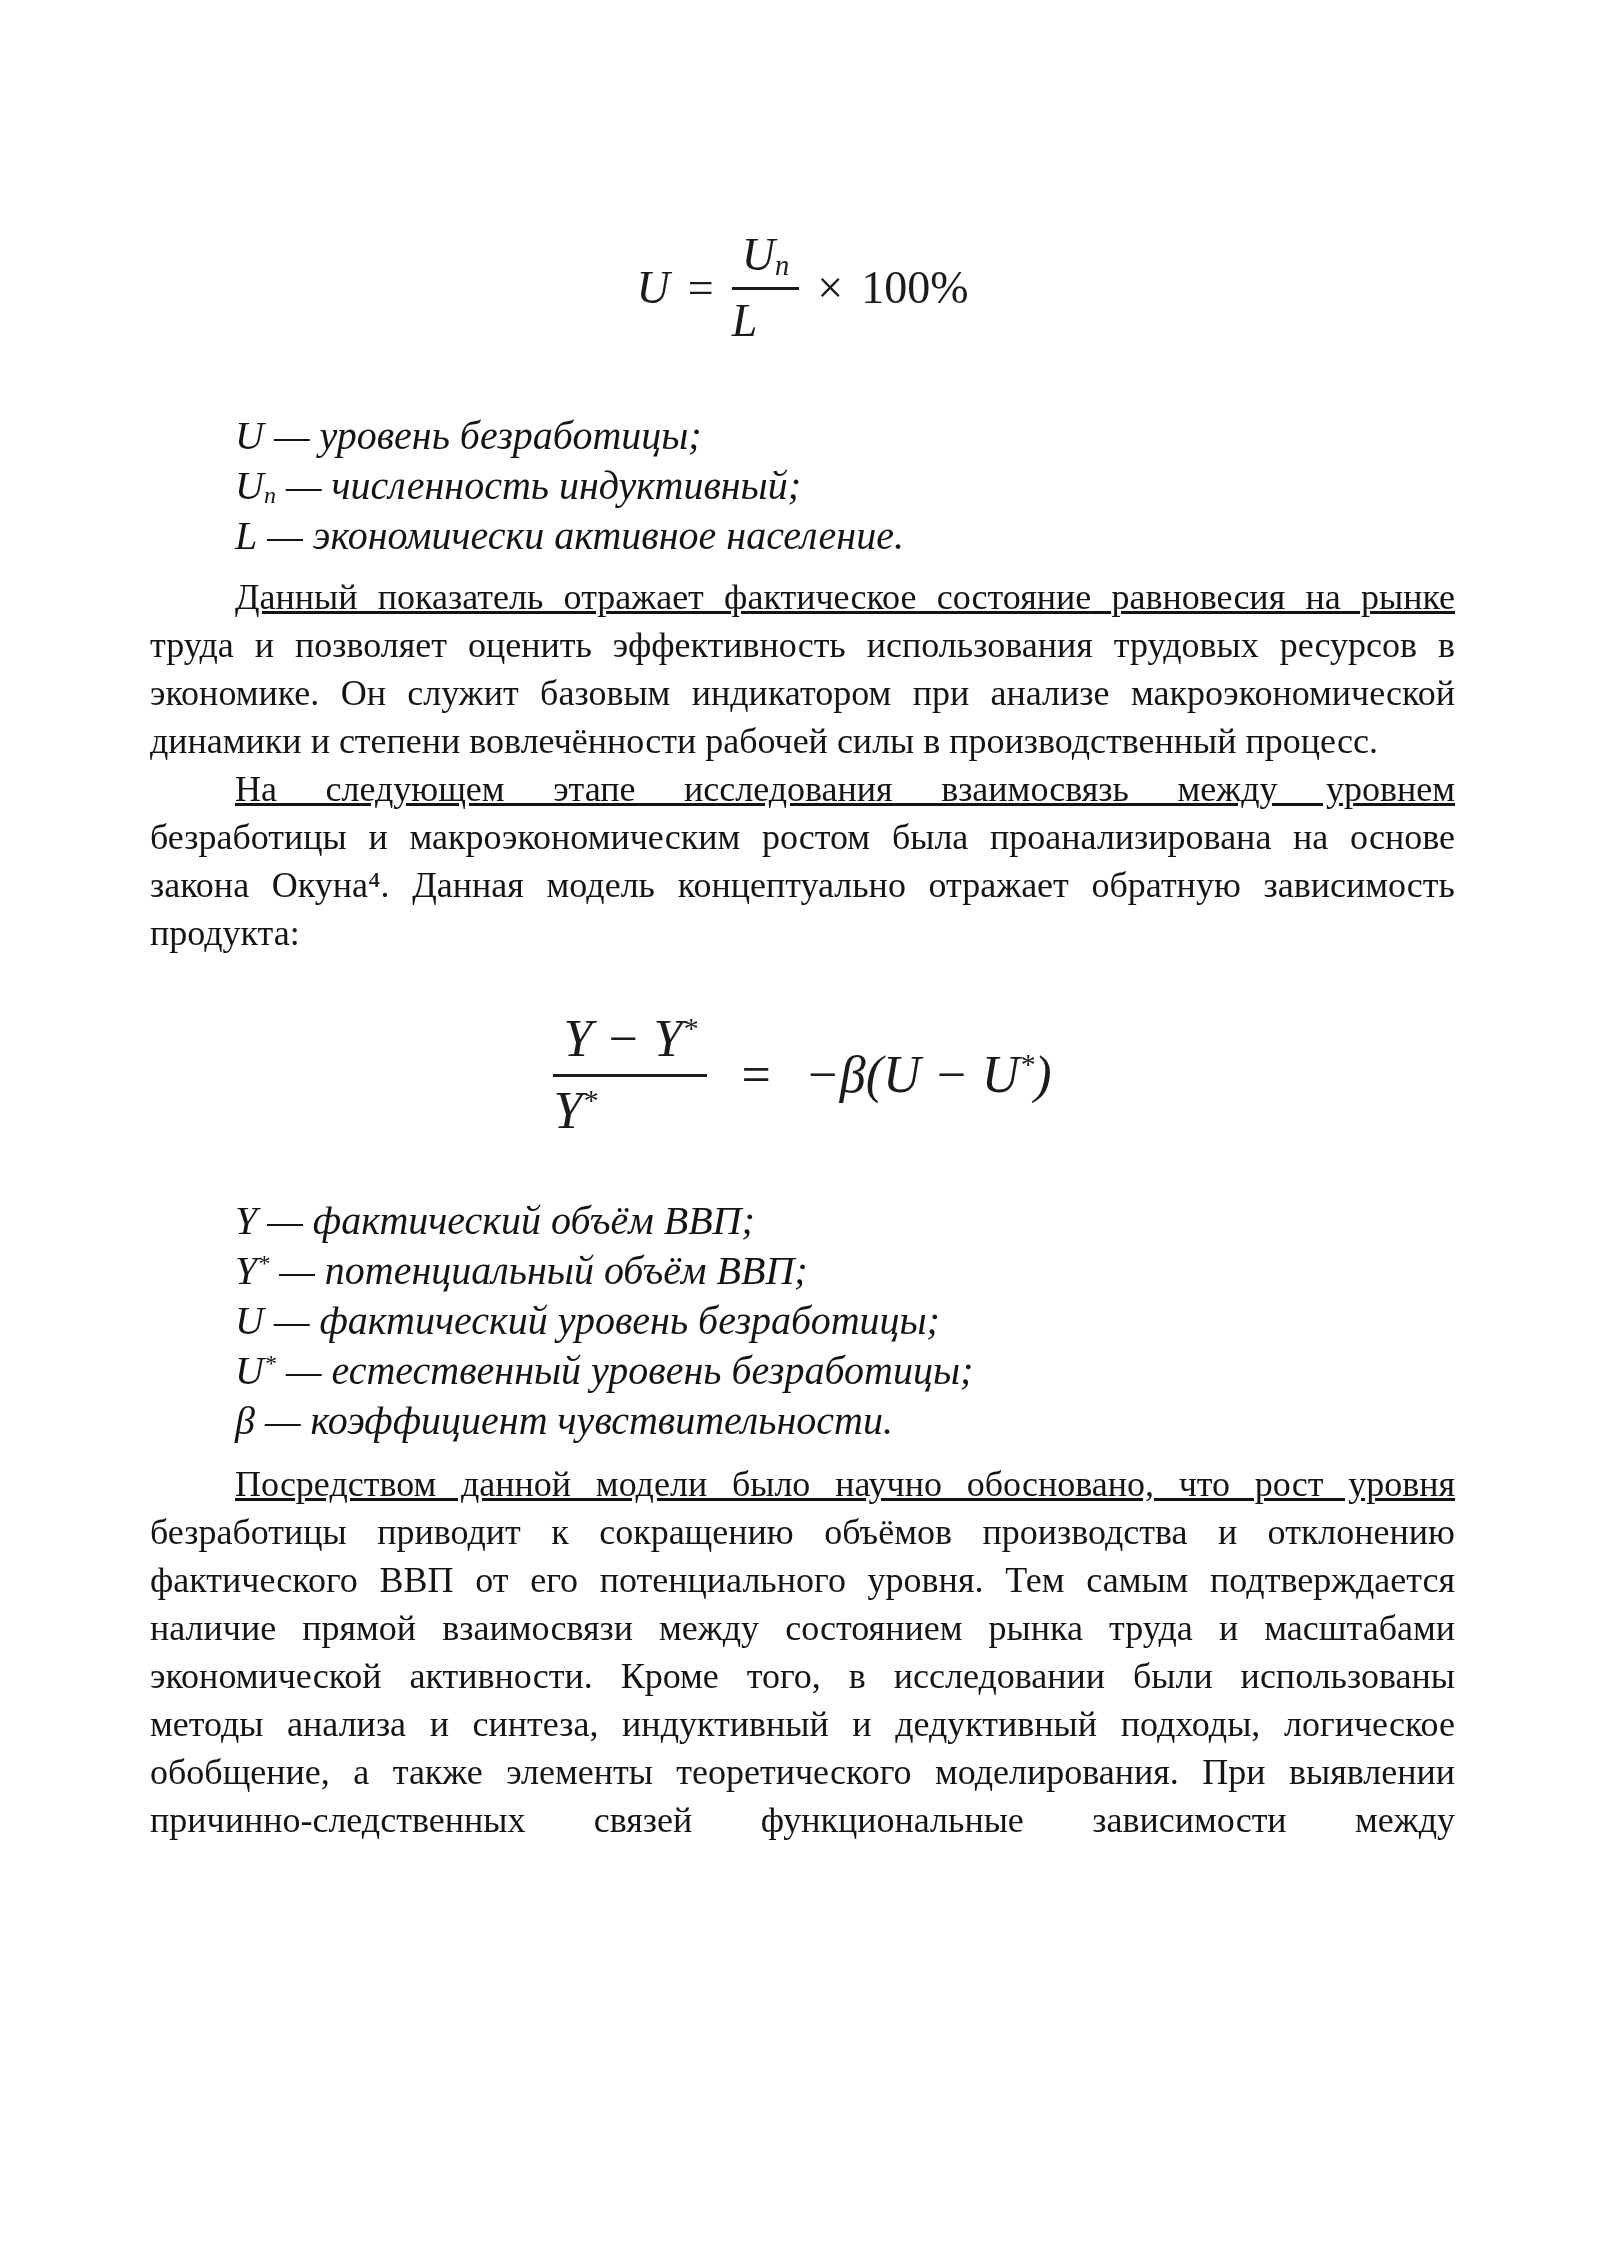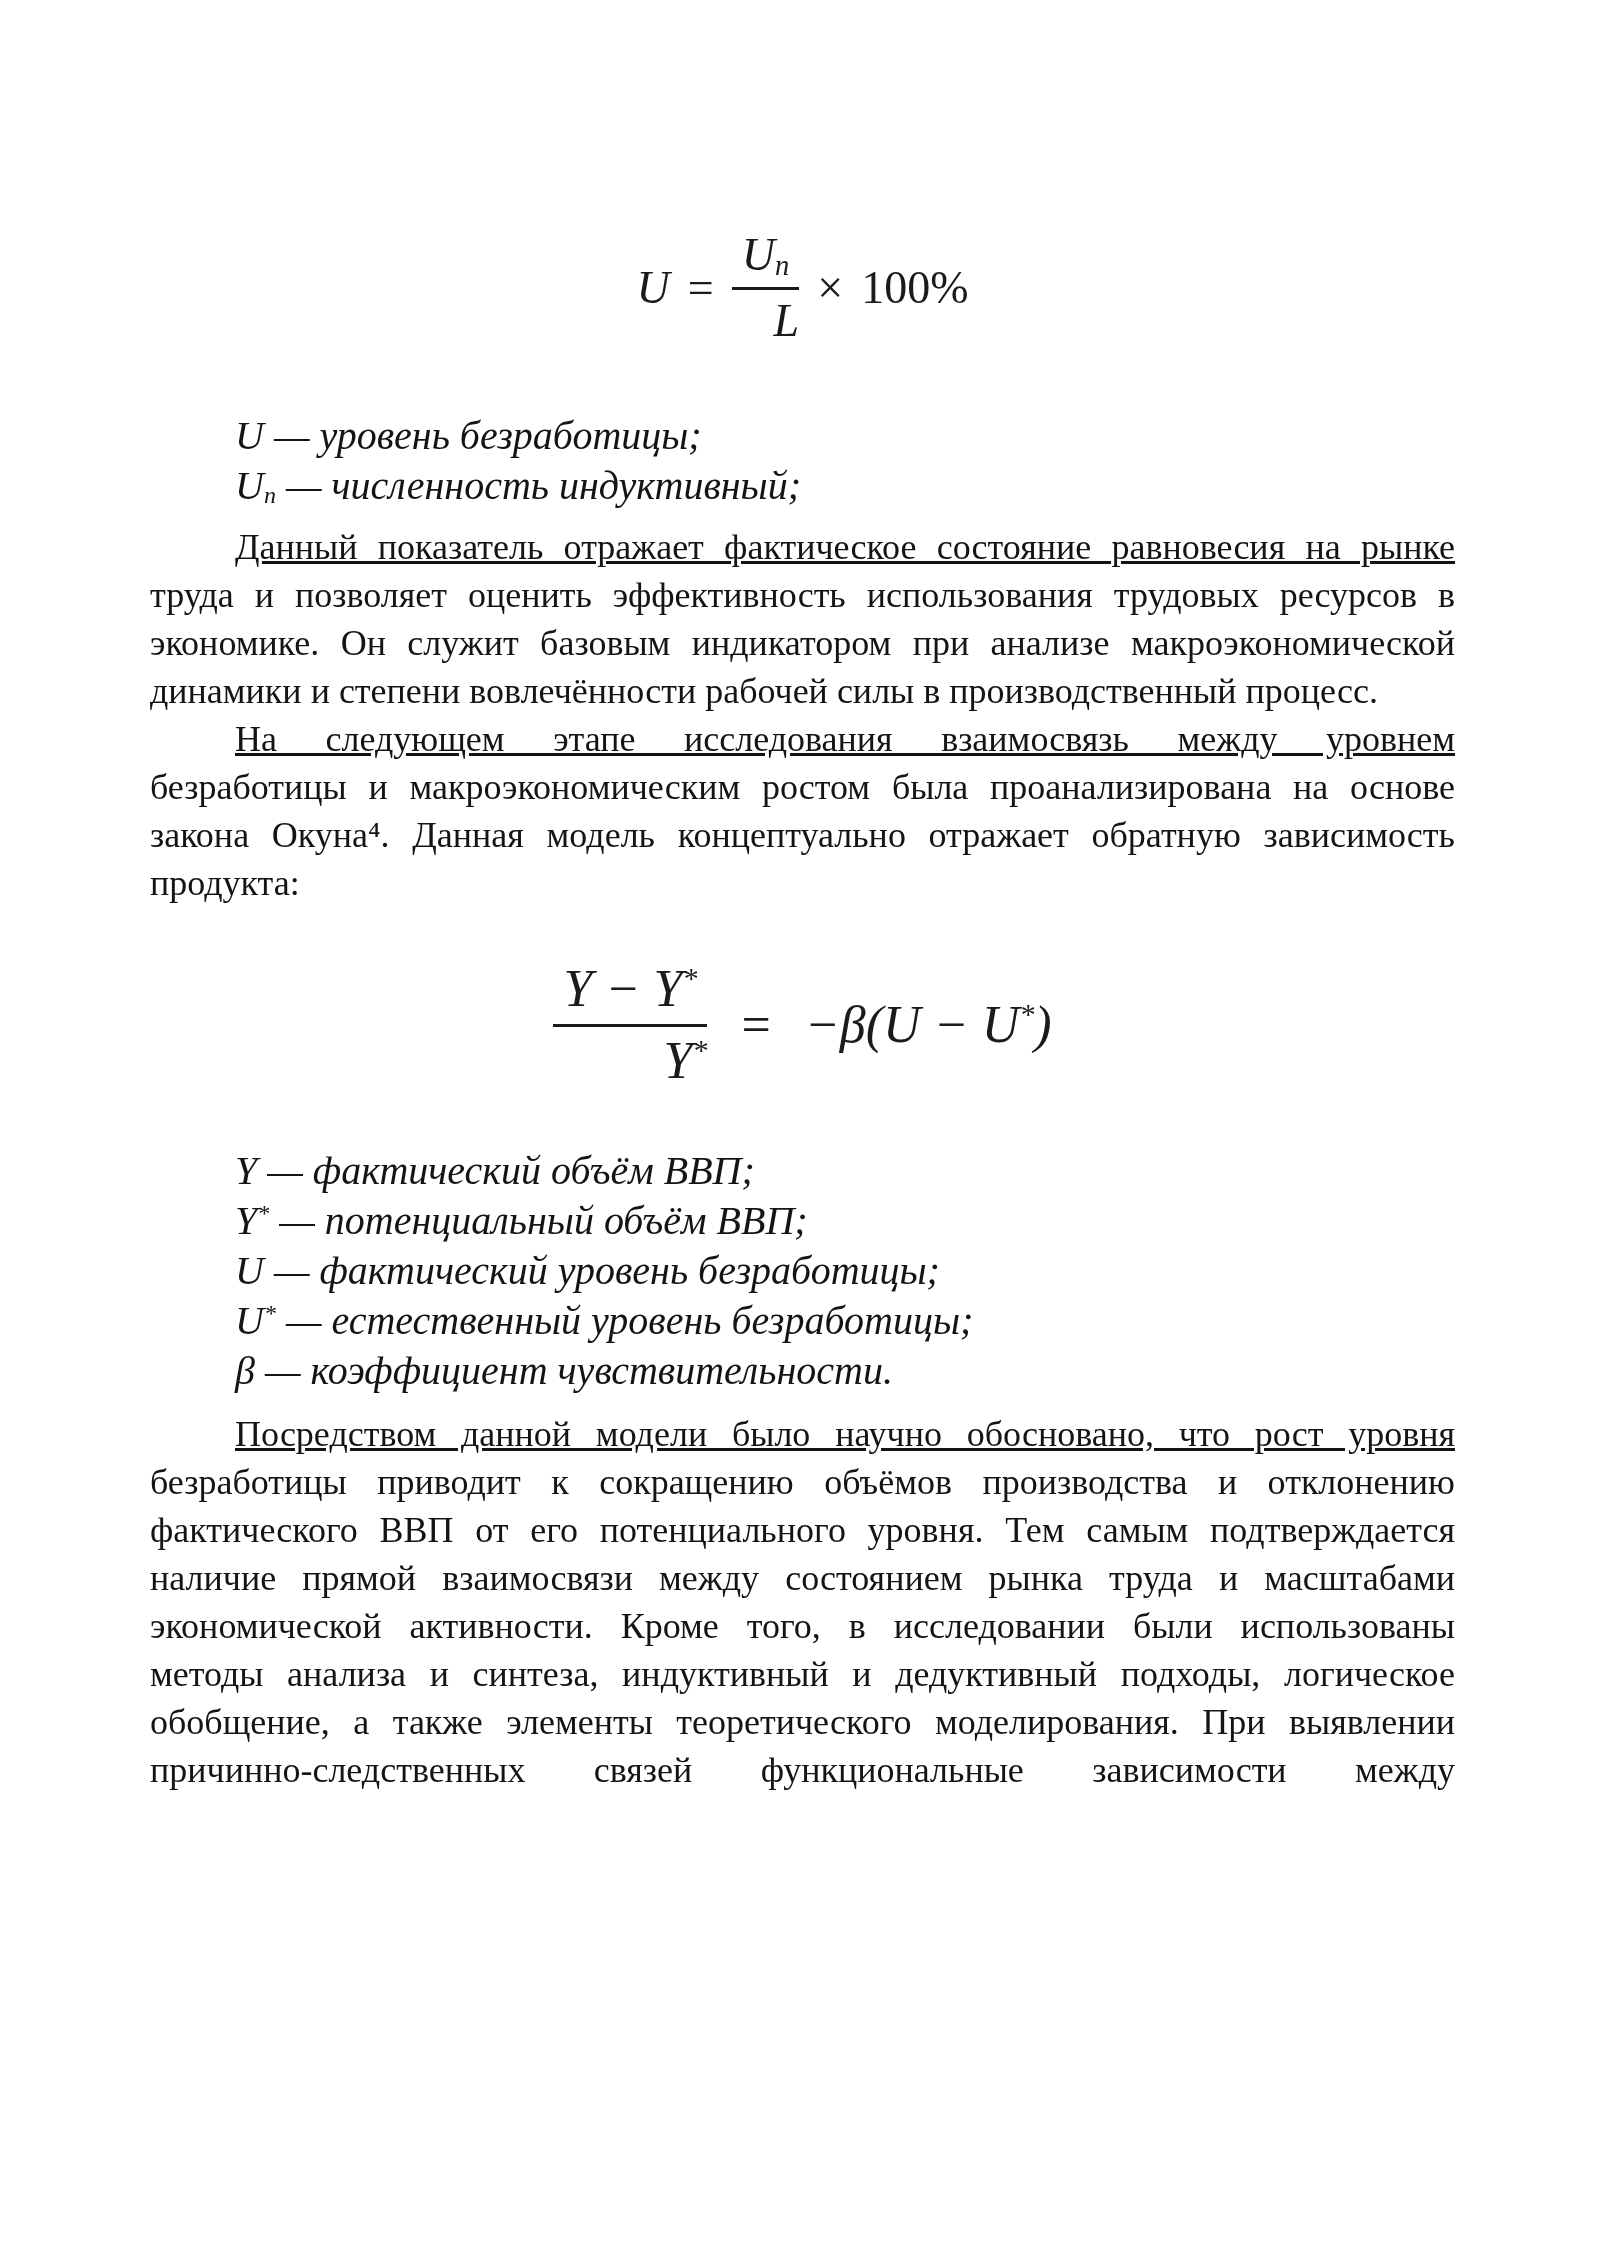--- a/index.html
+++ b/index.html
@@ -25,21 +25,21 @@
     justify-content: center;
     align-items: center;
     color: #1b1b1b;
   }
   .formula .ital { font-style: italic; }
   .formula-1 { font-size: 46px; gap: 18px; margin-bottom: 64px; }
   .formula-2 { font-size: 52px; gap: 34px; margin: 52px 0 56px 0; }
   .frac {
     display: inline-flex;
     flex-direction: column;
-    align-items: flex-end;
+    align-items: flex-start;
   }
   .frac .num {
     padding: 0 10px 6px 10px;
     border-bottom: 3px solid #1b1b1b;
   }
   .frac .den { padding-top: 4px; }
   .formula sub {
     font-size: 62%;
     line-height: 0;
     vertical-align: -0.18em;
@@ -103,20 +103,21 @@
       <span class="num ital"><span>U</span><sub>n</sub></span>
       <span class="den ital">L</span>
     </span>
     <span>×</span>
     <span>100%</span>
   </div>
 
   <div class="defs">
     <div><span>U</span><sub></sub><span> — уровень безработицы;</span></div>
     <div><span>U</span><sub>n</sub><span> — численность индуктивный;</span></div>
+    <div><span>L</span><sub></sub><span> — экономически активное население.</span></div>
   </div>
 
   <div class="para para-1">
     <div class="pline first">Данный показатель отражает фактическое состояние равновесия на рынке</div>
     <div class="pline">труда и позволяет оценить эффективность использования трудовых ресурсов в</div>
     <div class="pline">экономике. Он служит базовым индикатором при анализе макроэкономической</div>
     <div class="pline end">динамики и степени вовлечённости рабочей силы в производственный процесс.</div>
   </div>
 
   <div class="para para-2">

